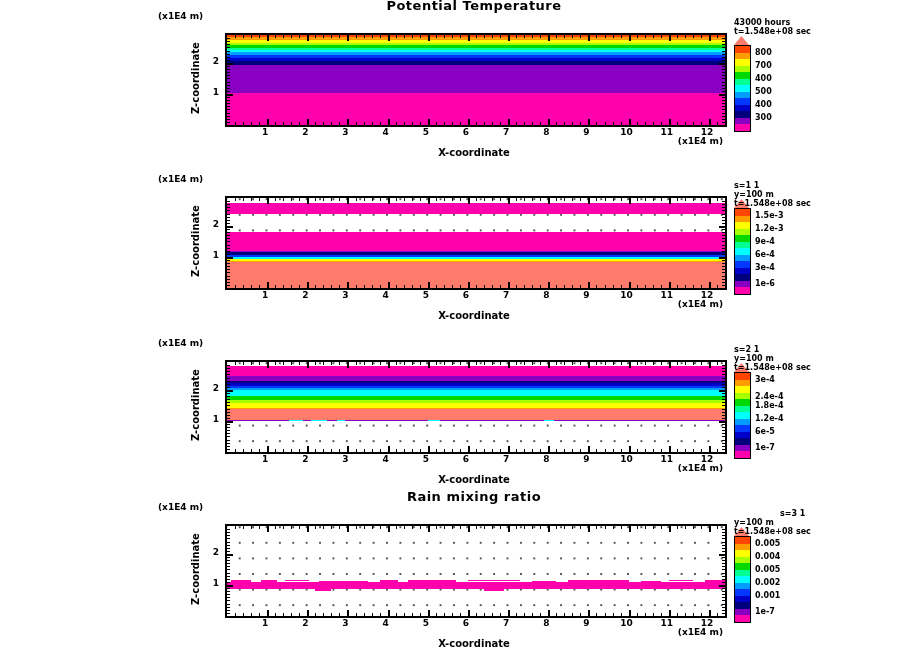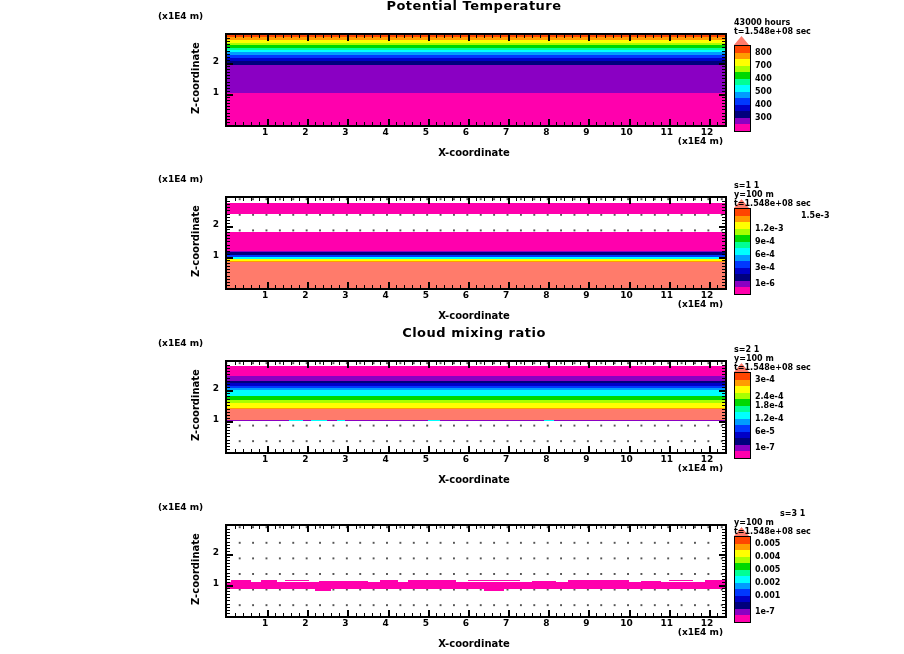--- a/index.html
+++ b/index.html
@@ -496,29 +496,28 @@
         <div class="cbband" style="background: rgb(0, 216, 0); height: 6.5px;"></div>
         <div class="cbband" style="background: rgb(0, 255, 149); height: 6.5px;"></div>
         <div class="cbband" style="background: rgb(0, 255, 255); height: 6.5px;"></div>
         <div class="cbband" style="background: rgb(0, 156, 255); height: 6.5px;"></div>
         <div class="cbband" style="background: rgb(0, 56, 255); height: 6.5px;"></div>
         <div class="cbband" style="background: rgb(0, 0, 200); height: 6.5px;"></div>
         <div class="cbband" style="background: rgb(0, 0, 125); height: 6.5px;"></div>
         <div class="cbband" style="background: rgb(138, 0, 195); height: 6.5px;"></div>
         <div class="cbband" style="background: rgb(255, 0, 173); height: 6.5px;"></div>
       </div>
-      <div class="cblab" style="top: 47.5px; margin-left: 46px;">1.5e-3</div>
+      <div class="cblab" style="top: 47.5px;">1.5e-3</div>
       <div class="cblab" style="top: 60.5px;">1.2e-3</div>
       <div class="cblab" style="top: 73.5px;">9e-4</div>
       <div class="cblab" style="top: 86.5px;">6e-4</div>
       <div class="cblab" style="top: 99.5px;">3e-4</div>
       <div class="cblab" style="top: 115.75px;">1e-6</div>
     </div>
     <div class="panel" style="top: 327px;">
-      <div class="ptitle">Cloud mixing ratio</div>
       <div class="yunit">(x1E4 m)</div>
       <div class="ylab">Z-coordinate</div>
       <div class="plot">
         <div class="band" style="background: rgb(255, 0, 173); top: 4.34483px; height: 9.93103px;"></div>
         <div class="band" style="background: rgb(138, 0, 195); top: 14.2759px; height: 4.34483px;"></div>
         <div class="band" style="background: rgb(0, 0, 125); top: 18.6207px; height: 2.7931px;"></div>
         <div class="band" style="background: rgb(0, 0, 200); top: 21.4138px; height: 2.17241px;"></div>
         <div class="band" style="background: rgb(0, 56, 255); top: 23.5862px; height: 2.17241px;"></div>
         <div class="band" style="background: rgb(0, 156, 255); top: 25.7586px; height: 2.17241px;"></div>
         <div class="band" style="background: rgb(0, 255, 255); top: 27.931px; height: 6.2069px;"></div>
@@ -748,20 +747,21 @@
         <div class="cbband" style="background: rgb(255, 0, 173); height: 6.5px;"></div>
       </div>
       <div class="cblab" style="top: 47.5px;">3e-4</div>
       <div class="cblab" style="top: 65px;">2.4e-4</div>
       <div class="cblab" style="top: 73.5px;">1.8e-4</div>
       <div class="cblab" style="top: 86.5px;">1.2e-4</div>
       <div class="cblab" style="top: 99.5px;">6e-5</div>
       <div class="cblab" style="top: 115.75px;">1e-7</div>
     </div>
     <div class="panel" style="top: 491px;">
+      <div class="ptitle">Rain mixing ratio</div>
       <div class="yunit">(x1E4 m)</div>
       <div class="ylab">Z-coordinate</div>
       <div class="plot">
         <div class="band" style="background: rgb(255, 0, 173); top: 56.4828px; height: 6.51724px;"></div>
         <div class="frag" style="background: rgb(255, 0, 173); top: 54.1552px; height: 1.7069px; left: 4.01613px; width: 20.0806px;"></div>
         <div class="frag" style="background: rgb(255, 0, 173); top: 54.3103px; height: 1.55172px; left: 34.1371px; width: 16.0645px;"></div>
         <div class="frag" style="background: rgb(255, 0, 173); top: 54px; height: 1.24138px; left: 58.2339px; width: 24.0968px;"></div>
         <div class="frag" style="background: rgb(255, 0, 173); top: 54.6207px; height: 1.55172px; left: 92.371px; width: 48.1935px;"></div>
         <div class="frag" style="background: rgb(255, 0, 173); top: 54.3103px; height: 1.24138px; left: 152.613px; width: 18.0726px;"></div>
         <div class="frag" style="background: rgb(255, 0, 173); top: 54px; height: 1.86207px; left: 180.726px; width: 48.1935px;"></div>

